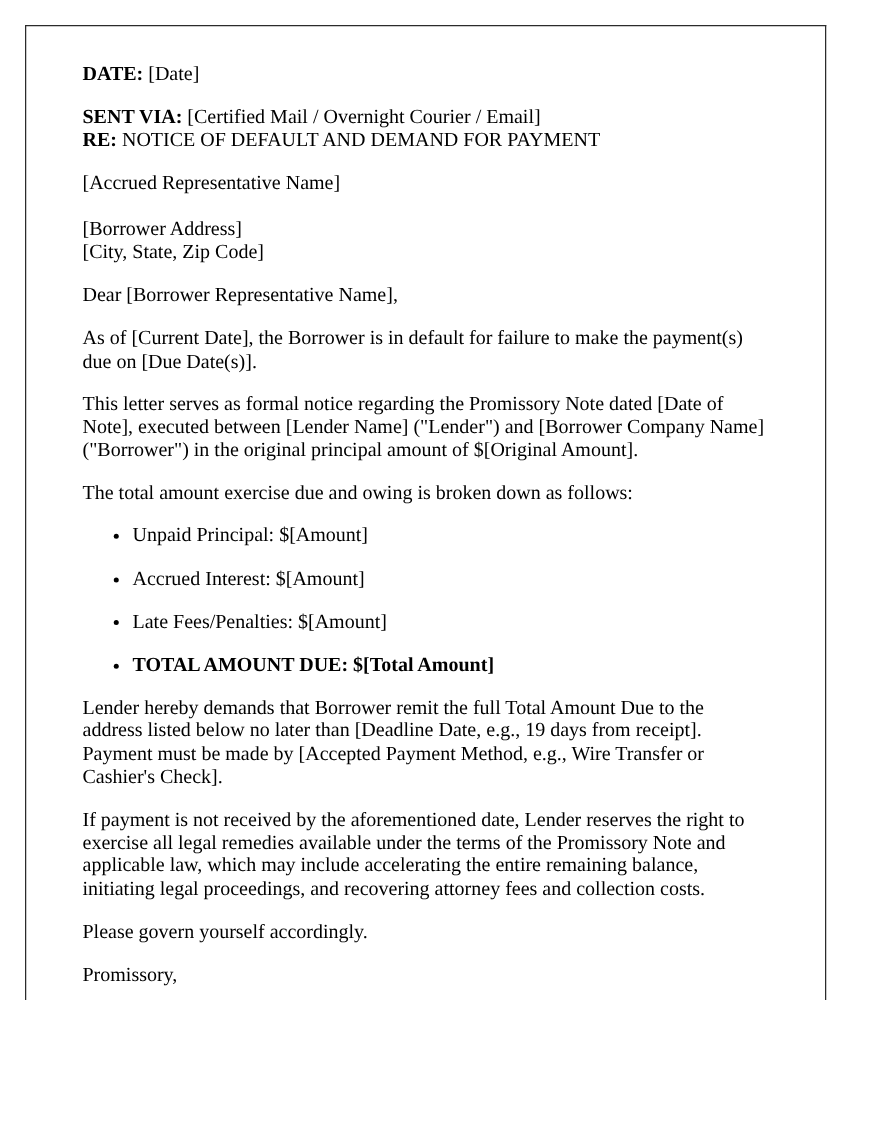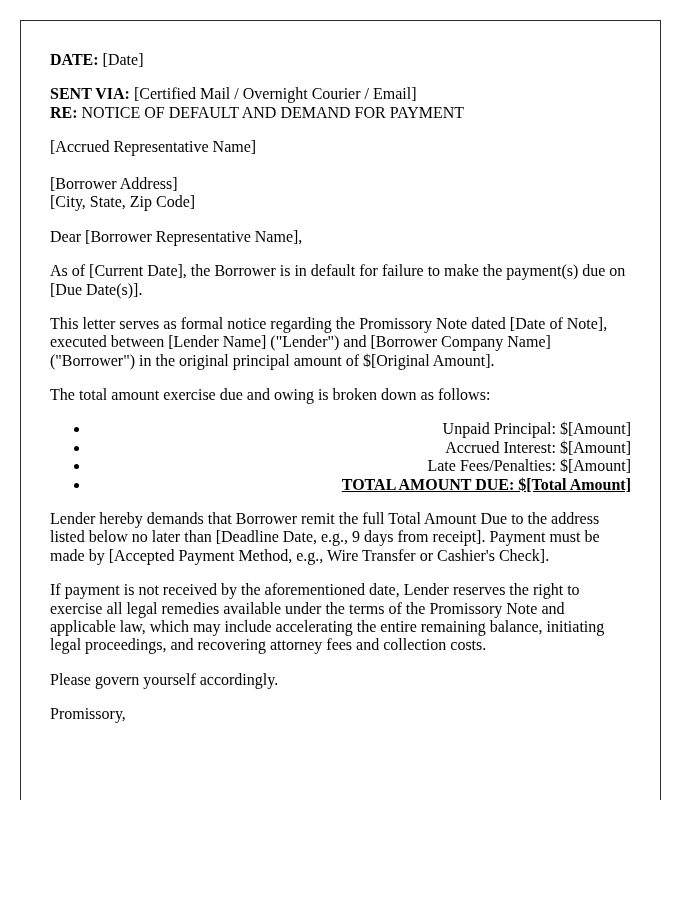--- a/index.html
+++ b/index.html
@@ -26,33 +26,32 @@
     border-top: 1px solid #2b2b2b;
     border-left: 1px solid #2b2b2b;
     border-right: 1px solid #2b2b2b;
     border-bottom: none;
     padding: 14px 29px 0 29px;
     box-sizing: border-box;
     overflow: hidden;
     background: #ffffff;
   }
   .letter-box p {
-    margin: 16px 0;
+    margin: 16px 16px;
   }
   .letter-box ul {
     margin: 16px 0;
     padding-left: 40px;
     list-style-type: disc;
   }
   .letter-box li {
-    margin: 0;
-    text-align: right;
+    margin: 16px;
   }
   .bold { font-weight: bold; }
-  li.total-line { font-weight: bold; text-decoration: underline; }
+  li.total-line { font-weight: bold; }
 </style>
 </head>
 <body>
 
 <div class="letter-box">
 
   <p>
     <span class="bold">DATE:</span>
     <span>[Date]</span>
   </p>
@@ -80,21 +79,21 @@
 
   <p>The total amount exercise due and owing is broken down as follows:</p>
 
   <ul>
     <li>Unpaid Principal: $[Amount]</li>
     <li>Accrued Interest: $[Amount]</li>
     <li>Late Fees/Penalties: $[Amount]</li>
     <li class="total-line">TOTAL AMOUNT DUE: $[Total Amount]</li>
   </ul>
 
-  <p>Lender hereby demands that Borrower remit the full Total Amount Due to the address listed below no later than [Deadline Date, e.g., 9 days from receipt]. Payment must be made by [Accepted Payment Method, e.g., Wire Transfer or Cashier's Check].</p>
+  <p>Lender hereby demands that Borrower remit the full Total Amount Due to the address listed below no later than [Deadline Date, e.g., 19 days from receipt]. Payment must be made by [Accepted Payment Method, e.g., Wire Transfer or Cashier's Check].</p>
 
   <p>If payment is not received by the aforementioned date, Lender reserves the right to exercise all legal remedies available under the terms of the Promissory Note and applicable law, which may include accelerating the entire remaining balance, initiating legal proceedings, and recovering attorney fees and collection costs.</p>
 
   <p>Please govern yourself accordingly.</p>
 
   <p>Promissory,</p>
 
 
 </div>
 

